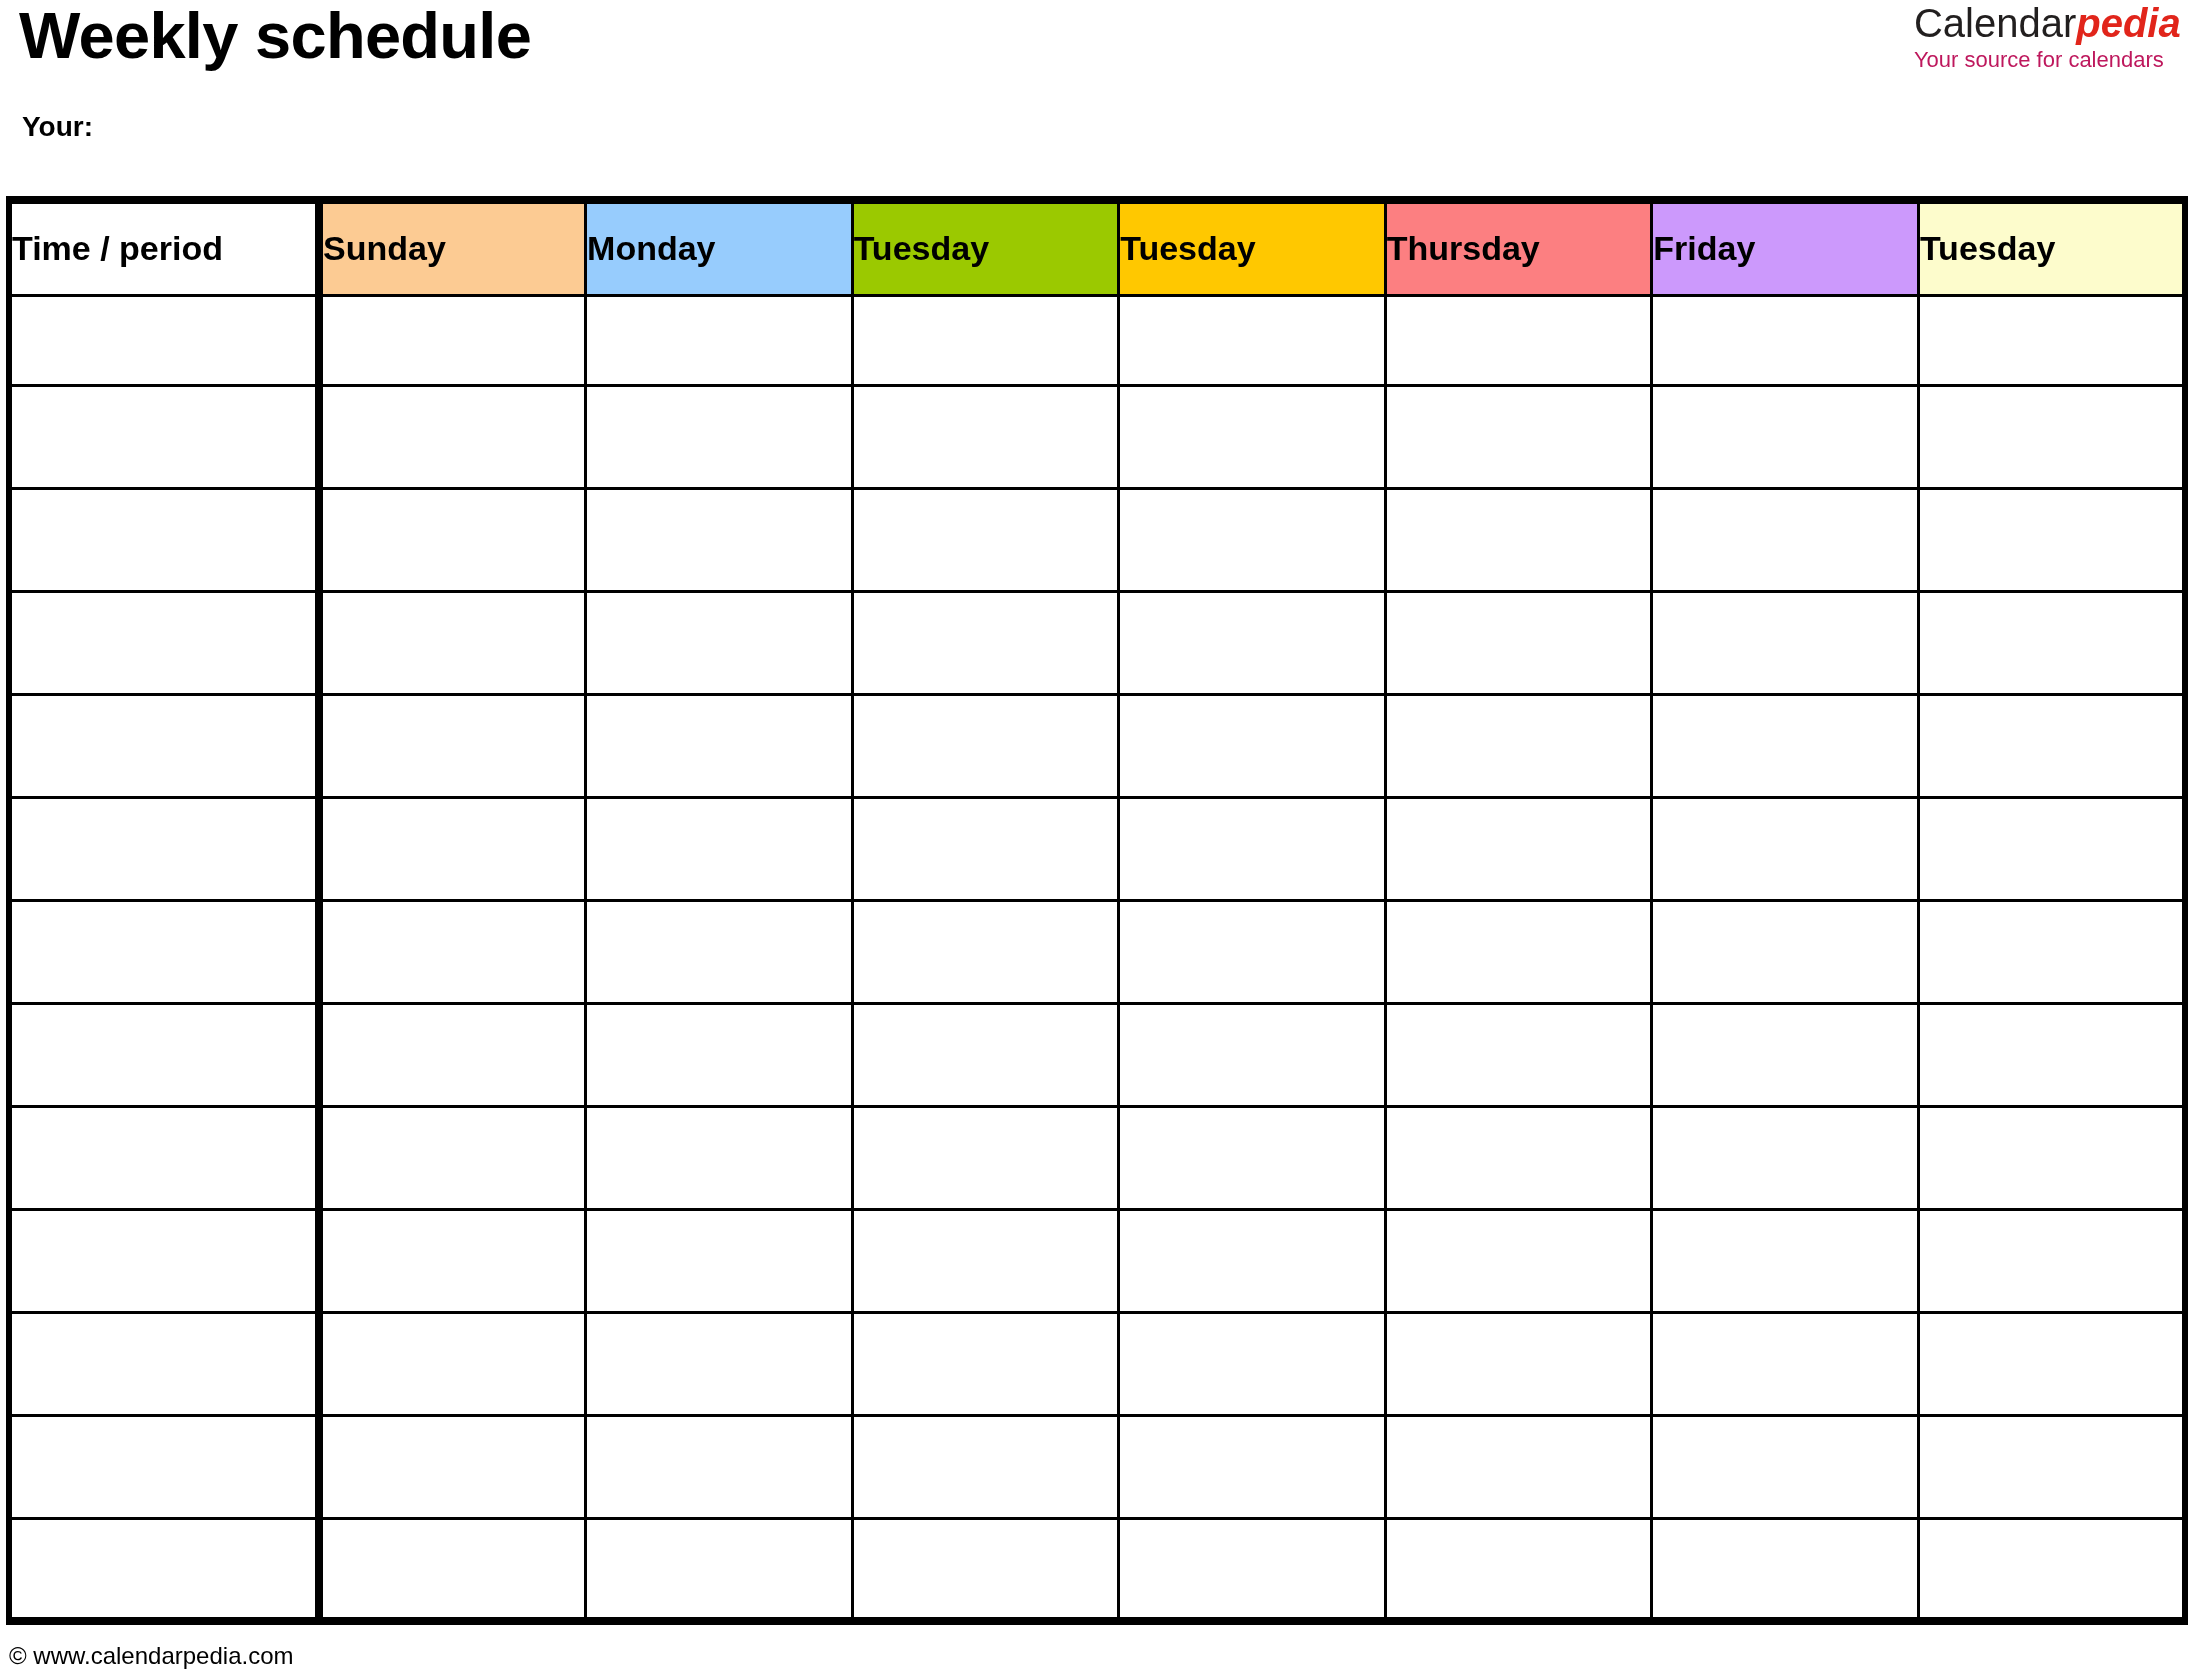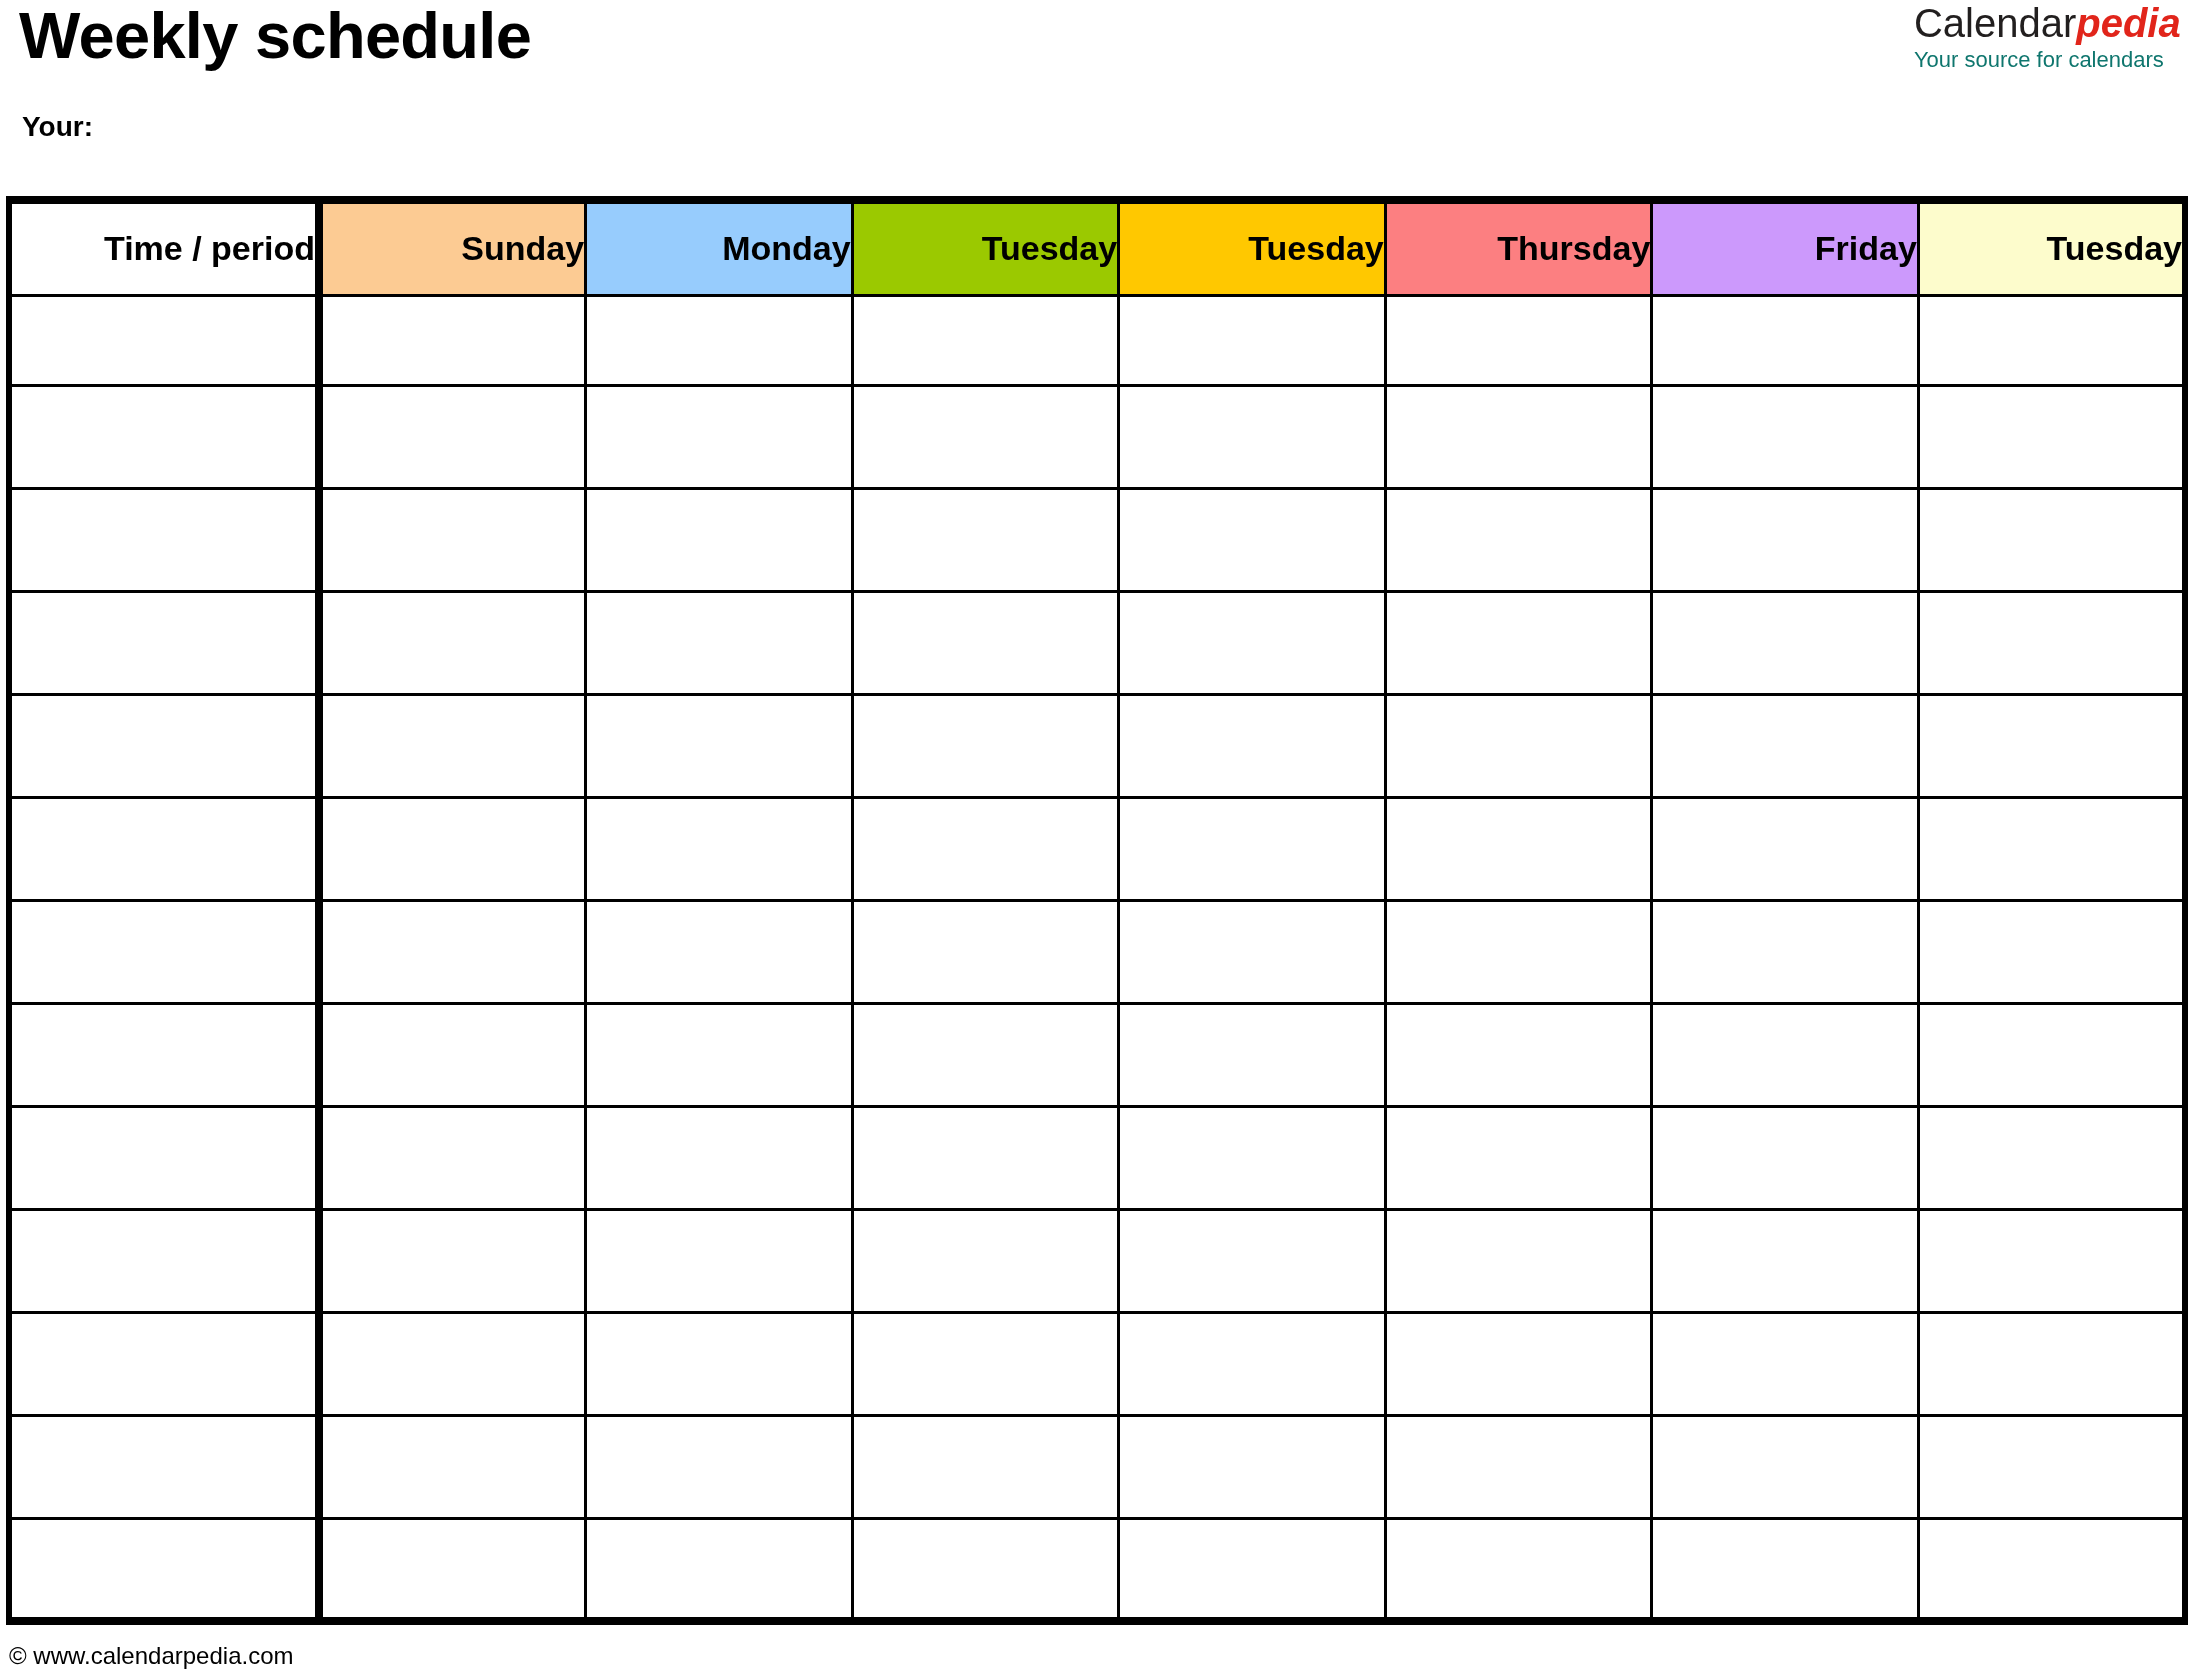--- a/index.html
+++ b/index.html
@@ -57,21 +57,21 @@
     white-space: nowrap;
   }
   .brand-title .brand-pedia {
     color: #e1251b;
     font-weight: bold;
     font-style: italic;
   }
   .brand-tagline {
     font-size: 22px;
     font-weight: 400;
-    color: #0f766e;
+    color: #be185d;
     margin-top: 6px;
     white-space: nowrap;
   }
 
   
   .schedule-wrap {
     position: absolute;
     left: 6px;
     top: 196px;
     width: 2182px;
@@ -101,21 +101,21 @@
   table.schedule tbody tr:last-child td { border-bottom: 8.1px solid #000; }
 
   
   table.schedule .col-sep { border-right: 8.1px solid #000; }
 
   table.schedule thead th {
     height: 95px;
     font-size: 34px;
     font-weight: bold;
     color: #000000;
-    text-align: right;
+    text-align: left;
     vertical-align: middle;
     white-space: nowrap;
   }
 
   table.schedule tbody td {
     height: 103px;
     background: #ffffff;
     vertical-align: top;
   }
   table.schedule tbody tr:first-child td { height: 90px; }

